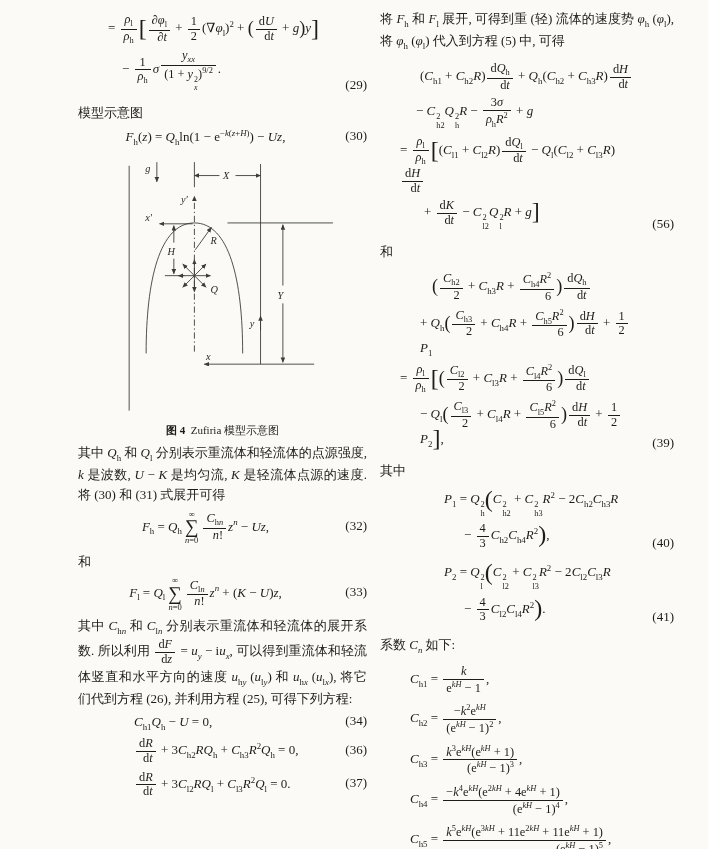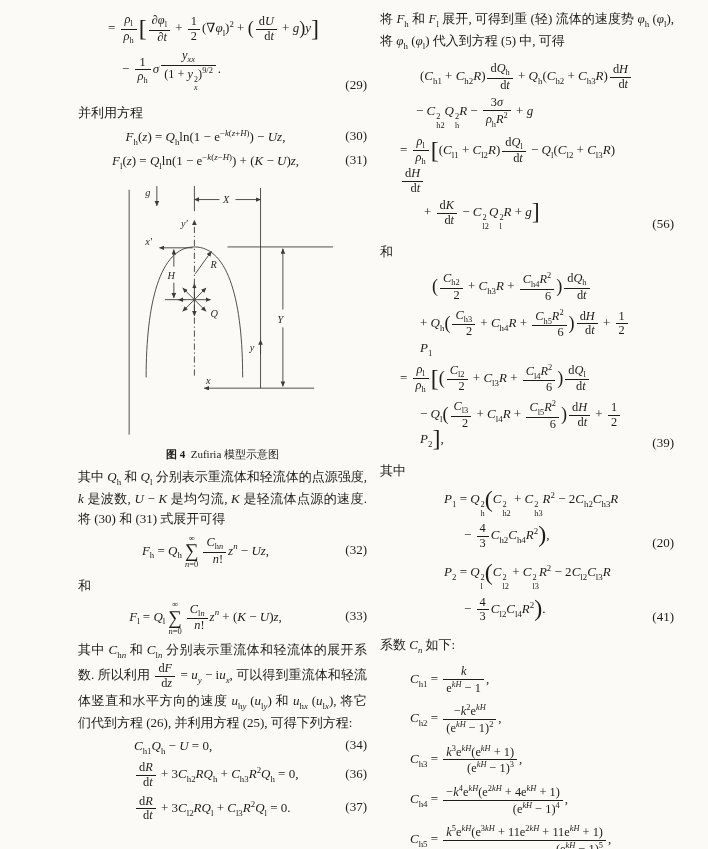--- a/index.html
+++ b/index.html
@@ -47,29 +47,25 @@
       <div class="eqbody">
           <div class="eql in30">= <span class="fr"><span class="n"><i>ρ</i><sub>l</sub></span><span class="d"><i>ρ</i><sub>h</sub></span></span><span class="bg2">[</span><span class="fr"><span class="n">∂<i>φ</i><sub>l</sub></span><span class="d">∂<i>t</i></span></span> + <span class="fr"><span class="n">1</span><span class="d">2</span></span>(∇<i>φ</i><sub>l</sub>)<sup>2</sup> + <span class="bg">(</span><span class="fr"><span class="n">d<i>U</i></span><span class="d">d<i>t</i></span></span> + <i>g</i><span class="bg">)</span><i>y</i><span class="bg2">]</span></div>
           <div class="eql in44">− <span class="fr"><span class="n">1</span><span class="d"><i>ρ</i><sub>h</sub></span></span><i>σ</i><span class="fr"><span class="n"><i>y</i><sub><i>xx</i></sub></span><span class="d">(1 + <i>y</i><span class="st">
                   <span>2</span>
                   <span><i>x</i></span>
                 </span>)<sup>9/2</sup></span></span>.</div>
         </div>
       <div class="eqnum">(29)</div>
     </div>
 
-    <p class="bt lead">并利用方程</p>
+    <p class="bt lead">模型示意图</p>
 
     <div class="eq">
       <div class="eqbody c"><i>F</i><sub>h</sub>(<i>z</i>) = <i>Q</i><sub>h</sub>ln(1 − e<sup>−<i>k</i>(<i>z</i>+<i>H</i>)</sup>) − <i>Uz</i>,</div>
       <div class="eqnum">(30)</div>
-    </div>
-    <div class="eq">
-      <div class="eqbody c"><i>F</i><sub>l</sub>(<i>z</i>) = <i>Q</i><sub>l</sub>ln(1 − e<sup>−<i>k</i>(<i>z</i>−<i>H</i>)</sup>) + (<i>K</i> − <i>U</i>)<i>z</i>,</div>
-      <div class="eqnum">(31)</div>
     </div>
 
     <div class="figure">
       <svg width="242" height="261" viewBox="0 0 270 292" xmlns="http://www.w3.org/2000/svg">
         <defs>
           <marker id="ah" markerWidth="7" markerHeight="7" refX="5.5" refY="2.6" orient="auto" markerUnits="userSpaceOnUse">
             <path d="M0,0 L6,2.6 L0,5.2 z" fill="#3c3c3c"></path>
           </marker>
         </defs>
         <g stroke="#3c3c3c" stroke-width="1" fill="none">
@@ -216,21 +212,21 @@
               <span>h</span>
             </span><span class="bg2">(</span><i>C</i><span class="st">
               <span>2</span>
               <span>h2</span>
             </span> + <i>C</i><span class="st">
               <span>2</span>
               <span>h3</span>
             </span><i>R</i><sup>2</sup> − 2<i>C</i><sub>h2</sub><i>C</i><sub>h3</sub><i>R</i></div>
           <div class="eql in84">− <span class="fr"><span class="n">4</span><span class="d">3</span></span><i>C</i><sub>h2</sub><i>C</i><sub>h4</sub><i>R</i><sup>2</sup><span class="bg2">)</span>,</div>
         </div>
-      <div class="eqnum">(20)</div>
+      <div class="eqnum">(40)</div>
     </div>
     <div class="eq ml">
       <div class="eqbody">
           <div class="eql in64"><i>P</i><sub>2</sub> = <i>Q</i><span class="st">
               <span>2</span>
               <span>l</span>
             </span><span class="bg2">(</span><i>C</i><span class="st">
               <span>2</span>
               <span>l2</span>
             </span> + <i>C</i><span class="st">

